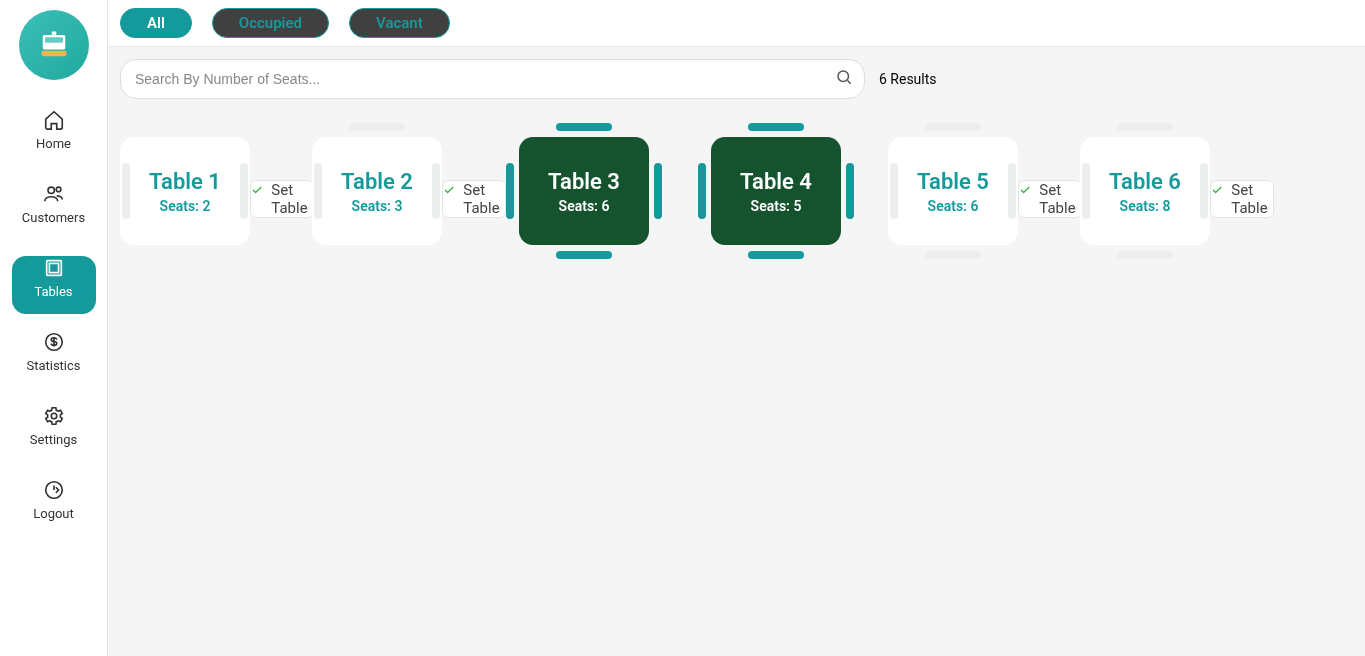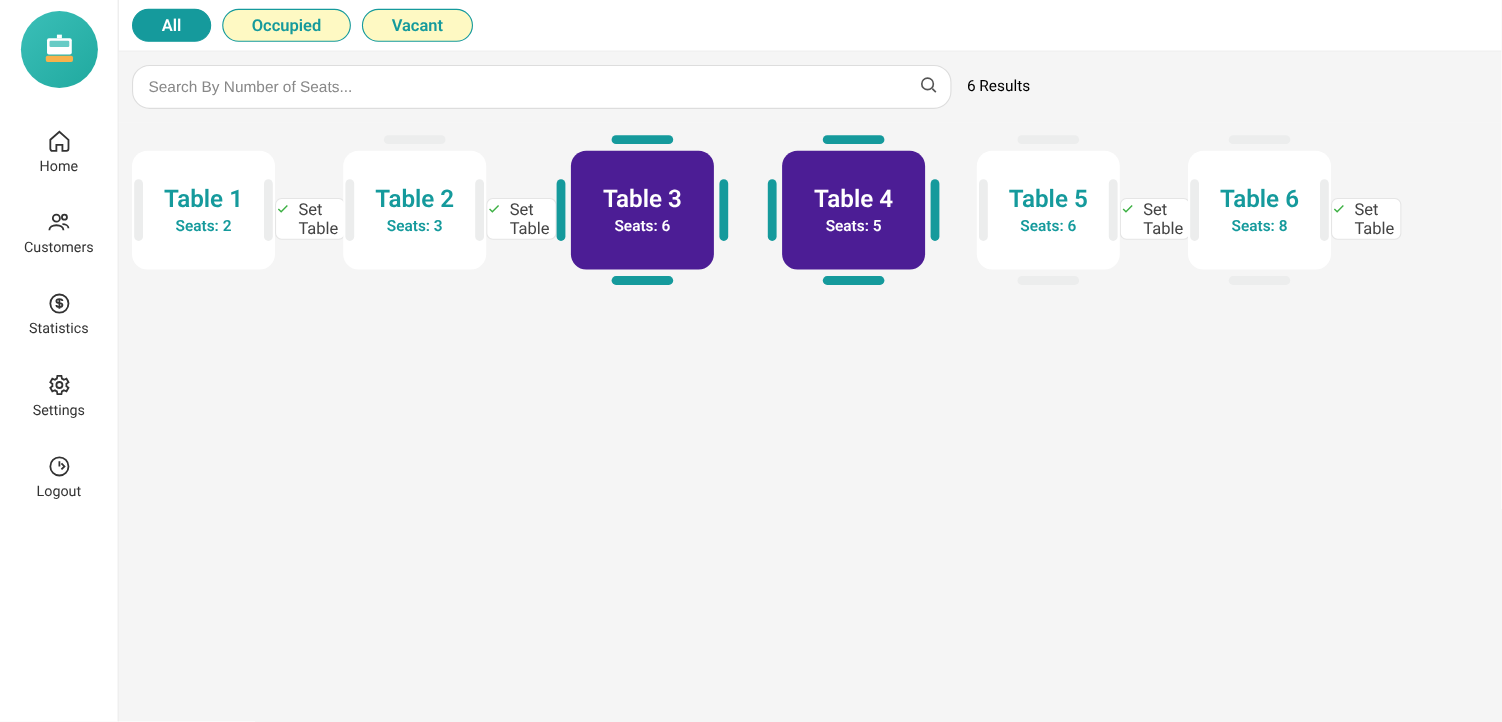--- a/index.html
+++ b/index.html
@@ -30,21 +30,20 @@
   justify-content: center;
   margin-bottom: 20px;
 }
 .logo svg { width: 36px; height: 36px; }
 .nav-item {
   width: 84px;
   height: 58px;
   display: flex;
   flex-direction: column;
   align-items: center;
-  justify-content: center;
   margin: 8px 0;
   border-radius: 14px;
   cursor: pointer;
   color: #333;
   font-size: 13px;
 }
 .nav-item.active {
   background: #159a9c;
   color: #fff;
 }
@@ -52,32 +51,32 @@
 .nav-item .label { margin-top: 4px; }
 .main {
   flex: 1;
   display: flex;
   flex-direction: column;
   background: #fff;
 }
 .filter-bar {
   padding: 8px 12px;
   display: flex;
-  gap: 10px;
+  gap: 20px;
   border-bottom: 1px solid #eaeaea;
 }
 .filter-pill {
   padding: 5px 26px;
   border-radius: 20px;
   font-size: 15px;
   font-weight: 600;
   cursor: pointer;
   border: 1.5px solid #159a9c;
   color: #159a9c;
-  background: #fef9c3;
+  background: #404040;
 }
 .filter-pill.active {
   background: #159a9c;
   color: #fff;
 }
 .search-row {
   display: flex;
   align-items: center;
   padding: 12px;
   gap: 14px;
@@ -134,21 +133,21 @@
   height: 108px;
   background: #fff;
   border-radius: 14px;
   display: flex;
   flex-direction: column;
   align-items: center;
   justify-content: center;
   color: #159a9c;
   cursor:pointer;
 }
-.table-card.occupied { background: #4c1d95; color: #fff; }
+.table-card.occupied { background: #14532d; color: #fff; }
 .table-card .tname { font-size: 22px; font-weight: 600; }
 .table-card .tseats { font-size: 14px; font-weight: 600; margin-top:4px; }
 .seat {
   position: absolute;
   background: #eceded;
   border-radius: 6px;
 }
 .seat.h { width: 56px; height: 8px; left: 50%; transform: translateX(-50%);}
 .seat.v { width: 8px; height: 56px; top: 50%; transform: translateY(-50%);}
 .seat.top { top: 2px; }
@@ -201,20 +200,29 @@
       <svg width="22" height="22" viewBox="0 0 24 24" fill="none" stroke="currentColor" stroke-width="1.8">
           <circle cx="9" cy="8" r="3.5"></circle>
           <path d="M2 20c0-3 3-5 7-5s7 2 7 5"></path>
           <circle cx="17" cy="7" r="2.5"></circle>
           <path d="M15 14c3 0 6 1.5 6 4"></path>
         </svg>
     </span>
     <span class="label">Customers</span>
   </div>
 
+  <div class="nav-item active">
+    <span class="icon">
+      <svg width="22" height="22" viewBox="0 0 24 24" fill="none" stroke="currentColor" stroke-width="1.8">
+          <rect x="4" y="4" width="16" height="16" rx="1"></rect>
+          <rect x="7" y="7" width="10" height="10"></rect>
+        </svg>
+    </span>
+    <span class="label">Tables</span>
+  </div>
 
 
   <div class="nav-item">
     <span class="icon">
       <svg width="22" height="22" viewBox="0 0 24 24" fill="none" stroke="currentColor" stroke-width="1.8">
           <circle cx="12" cy="12" r="9"></circle>
           <path d="M12 7v10M15 9.5c0-1.2-1.3-2-3-2s-3 .8-3 2 1.3 2 3 2 3 .8 3 2-1.3 2-3 2-3-.8-3-2"></path>
         </svg>
     </span>
     <span class="label">Statistics</span>

